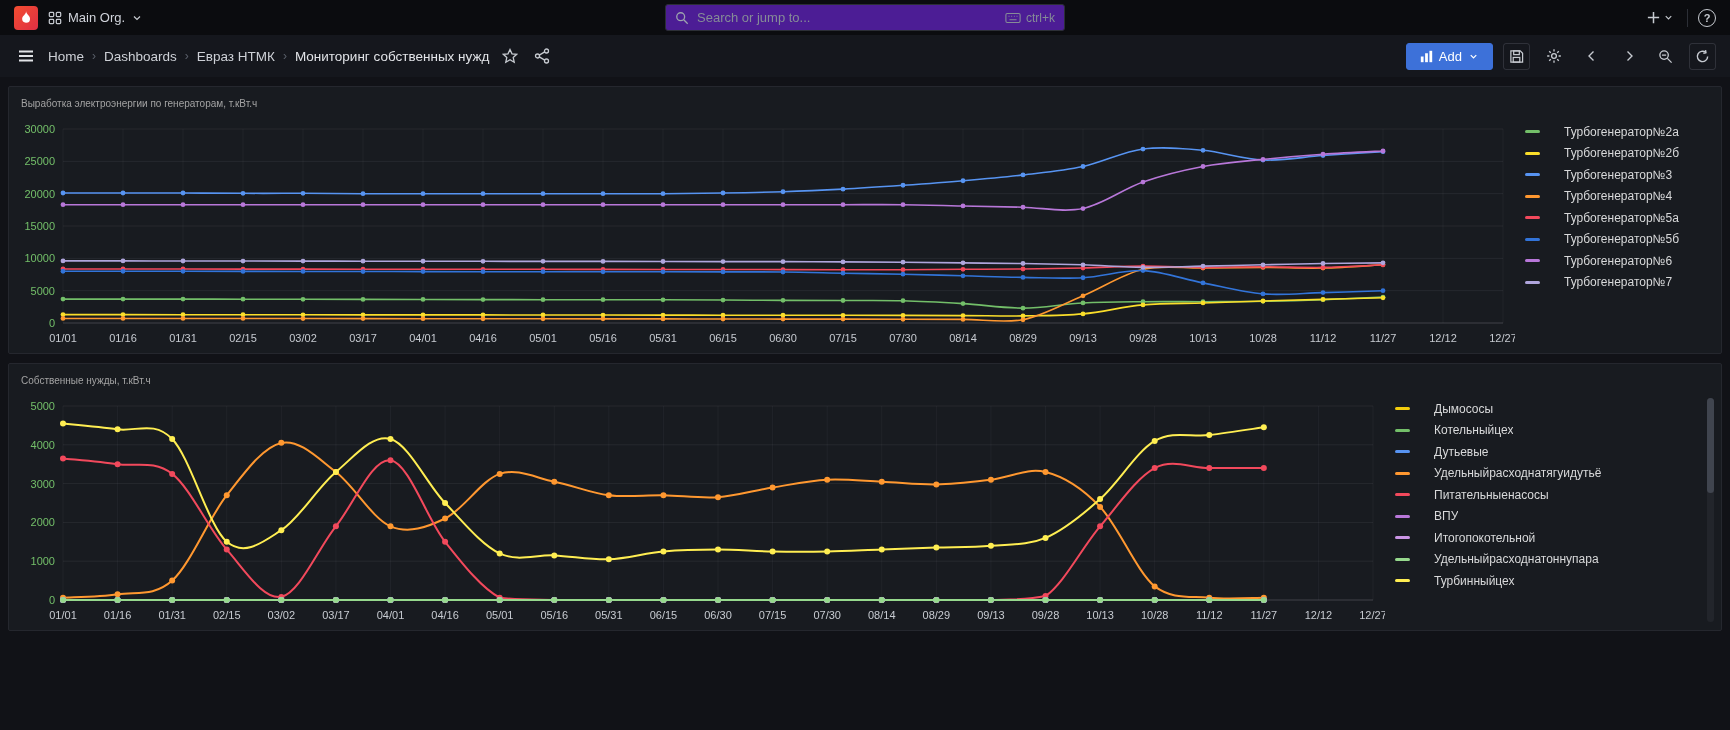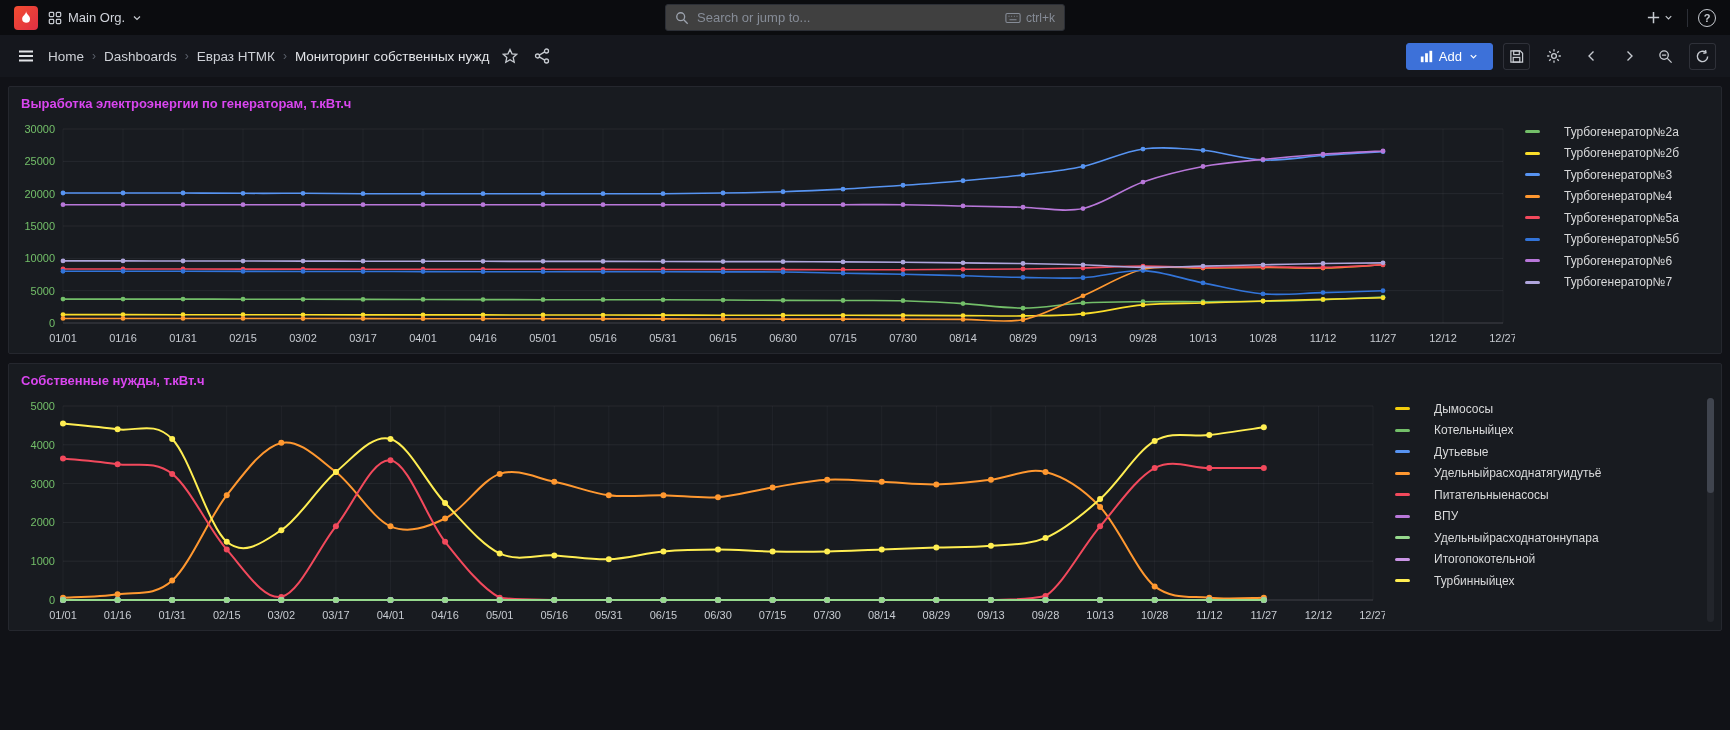--- a/index.html
+++ b/index.html
@@ -10,21 +10,21 @@
   svg text { font-family:"Liberation Sans", sans-serif; }
 
   
   .topbar { height:35px; background:#0b0c0f; display:flex; align-items:center; padding:0 14px; }
   .tb-left, .tb-right { flex:1; display:flex; align-items:center; gap:10px; }
   .tb-right { justify-content:flex-end; }
   .logo { width:24px; height:24px; border-radius:4px; background:linear-gradient(135deg,#f24d30,#e02f44);
     display:flex; align-items:center; justify-content:center; }
   .org { display:flex; align-items:center; gap:6px; font-size:13px; color:#d0d3da; }
   .tb-center { flex:0 0 400px; }
-  .search { height:27px; background:#404040; border:1px solid #2c2f36; border-radius:3px;
+  .search { height:27px; background:#4c1d95; border:1px solid #2c2f36; border-radius:3px;
     display:flex; align-items:center; gap:8px; padding:0 9px; }
   .search input { flex:1; background:transparent; border:none; outline:none; color:#9da3ae; font-size:13px;
     font-family:"Liberation Sans",sans-serif; }
   .search input::placeholder { color:#868c97; }
   .kbd { display:flex; align-items:center; gap:5px; color:#868c97; font-size:12px; }
   .tb-divider { width:1px; height:18px; background:#2c2f36; }
   .icon-btn { display:flex; align-items:center; gap:2px; padding:3px; border-radius:3px; color:#c7cbd1; }
   .help-circle { width:18px; height:18px; border:1.4px solid #c7cbd1; border-radius:50%;
     display:flex; align-items:center; justify-content:center; font-size:11px; font-weight:bold; color:#c7cbd1; }
 
@@ -38,22 +38,22 @@
   .btn-add { height:27px; background:#3d71d9; border:1px solid #3d71d9; border-radius:3px; color:#fff;
     display:flex; align-items:center; gap:6px; padding:0 13px; font-size:13px; font-weight:500; }
   .tool-btn { height:27px; min-width:27px; display:flex; align-items:center; justify-content:center;
     gap:6px; border:1px solid rgba(204,204,220,0.15); border-radius:3px; padding:0 5px; background:transparent; color:#c7cbd1; }
   .tool-btn.noborder { border-color:transparent; }
   .timepicker { font-size:13px; padding:0 9px; white-space:nowrap; }
 
   
   main { padding:9px 8px; }
   .panel { background:#181b20; border:1px solid #25272e; border-radius:2px; margin-bottom:9px; }
-  .panel-title { height:32px; display:flex; align-items:center; padding:0 12px; color:#d946ef;
-    font-size:13px; font-weight:700; }
+  .panel-title { height:32px; display:flex; align-items:center; padding:0 12px; color:#a3a3a3;
+    font-size:10px; font-weight:400; }
   .chart-wrap { display:flex; padding:0 6px 4px 4px; height:234px; }
   .plot { flex:1; position:relative; }
   .legend { padding:2px 4px 0 10px; overflow:hidden; position:relative; }
   .legend-0 { width:200px; }
   .legend-1 { width:330px; padding-right:14px; }
   .legend-row { display:flex; align-items:center; gap:24px; height:21.5px; }
   .legend-marker { width:15px; height:3px; border-radius:2px; flex:0 0 15px; }
   .legend-label { font-size:12px; color:#d8d9da; white-space:nowrap; overflow:hidden; }
   .scrollbar { position:absolute; right:1px; top:2px; bottom:4px; width:7px; background:rgba(204,204,220,0.06); border-radius:4px; }
   .scroll-thumb { position:absolute; top:0; width:7px; height:95px; background:#40454f; border-radius:4px; }
@@ -831,26 +831,26 @@
             </div>
             <div class="legend-row" data-interactable="true">
               <span class="legend-marker" data-interactable="false" style="background: rgb(242, 73, 92);"></span>
               <span class="legend-label" data-interactable="false">Питательныенасосы</span>
             </div>
             <div class="legend-row" data-interactable="true">
               <span class="legend-marker" data-interactable="false" style="background: rgb(184, 119, 217);"></span>
               <span class="legend-label" data-interactable="false">ВПУ</span>
             </div>
             <div class="legend-row" data-interactable="true">
+              <span class="legend-marker" data-interactable="false" style="background: rgb(202, 149, 229);"></span>
+              <span class="legend-label" data-interactable="false">Итогопокотельной</span>
+            </div>
+            <div class="legend-row" data-interactable="true">
               <span class="legend-marker" data-interactable="false" style="background: rgb(150, 217, 141);"></span>
               <span class="legend-label" data-interactable="false">Удельныйрасходнатоннупара</span>
-            </div>
-            <div class="legend-row" data-interactable="true">
-              <span class="legend-marker" data-interactable="false" style="background: rgb(202, 149, 229);"></span>
-              <span class="legend-label" data-interactable="false">Итогопокотельной</span>
             </div>
             <div class="legend-row" data-interactable="true">
               <span class="legend-marker" data-interactable="false" style="background: rgb(255, 238, 82);"></span>
               <span class="legend-label" data-interactable="false">Турбинныйцех</span>
             </div>
           </div>
         <div class="scrollbar" data-interactable="true">
           <div class="scroll-thumb" data-interactable="true"></div>
         </div>
       </div>

